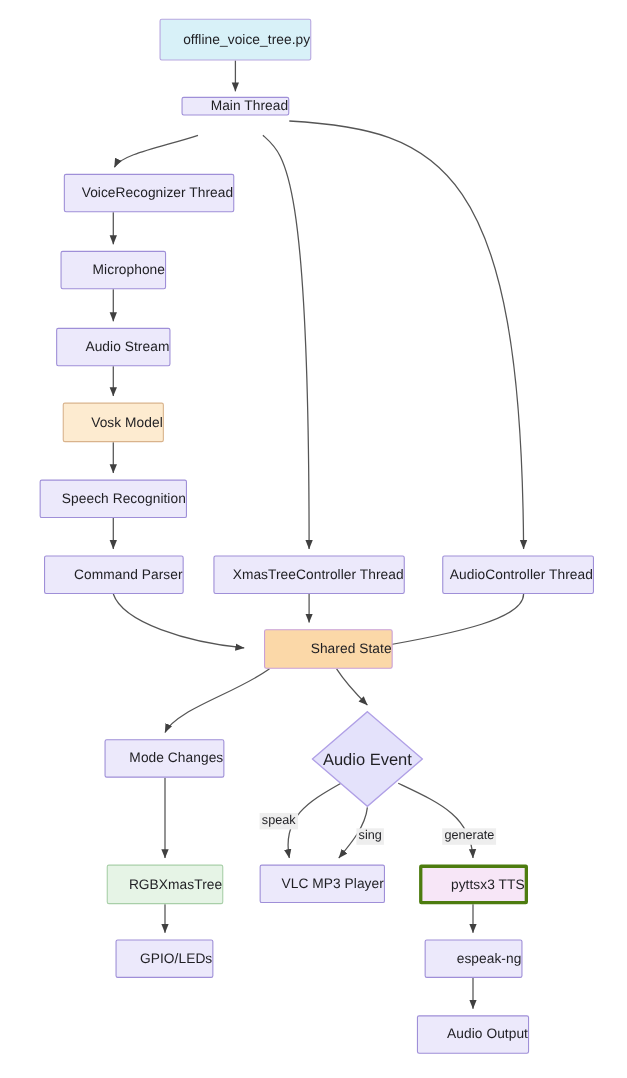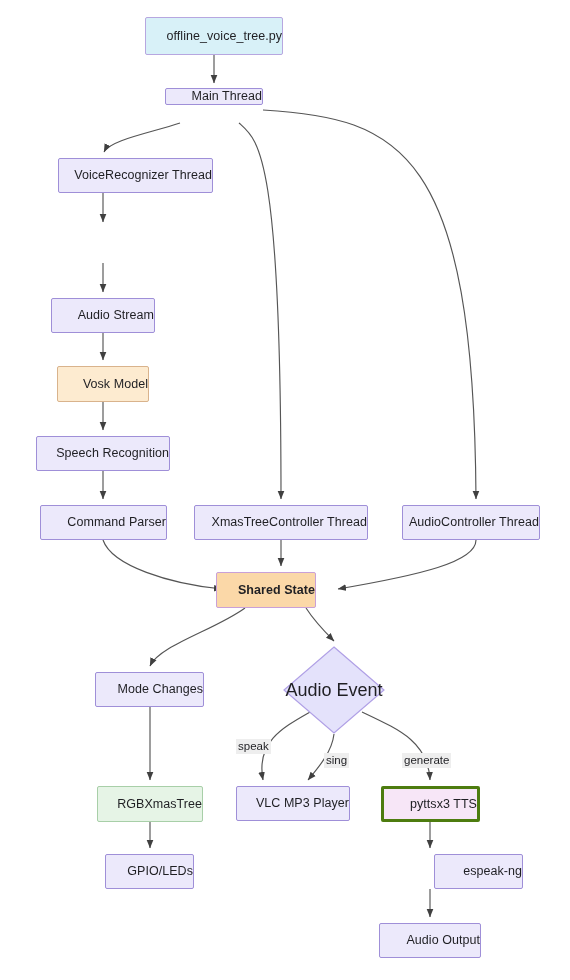--- a/index.html
+++ b/index.html
@@ -74,21 +74,21 @@
     height: 100%;
   }
   .diamond-label {
     position: absolute;
     left: 0; top: 0;
     width: 100%;
     height: 100%;
     display: flex;
     align-items: center;
     justify-content: center;
-    font-size: 18px;
+    font-size: 15px;
     color: #1f1f23;
   }
   .edge-label {
     position: absolute;
     font-size: 11.5px;
     color: #1f1f23;
     background: #eeeeee;
     padding: 1px 2px;
     white-space: nowrap;
     line-height: 1.1;
@@ -156,20 +156,23 @@
   </div>
 
   <div class="node rect" style="left:165px;top:88px;width:98px;height:17px;">
     <span>Main Thread</span>
   </div>
 
   <div class="node rect" style="left:26px;top:158px;width:155px;height:35px;margin-left:32px;">
     <span>VoiceRecognizer Thread</span>
   </div>
 
+  <div class="node rect" style="left:55px;top:228px;width:96px;height:35px;">
+    <span>Microphone</span>
+  </div>
 
   <div class="node rect" style="left:51px;top:298px;width:104px;height:35px;">
     <span>Audio Stream</span>
   </div>
 
   <div class="node accent-orange" style="left:57px;top:366px;width:92px;height:36px;">
     <span>Vosk Model</span>
   </div>
 
   <div class="node rect" style="left:36px;top:436px;width:134px;height:35px;">
@@ -181,41 +184,41 @@
   </div>
 
   <div class="node rect" style="left:194px;top:505px;width:174px;height:35px;">
     <span>XmasTreeController Thread</span>
   </div>
 
   <div class="node rect" style="left:402px;top:505px;width:138px;height:35px;">
     <span>AudioController Thread</span>
   </div>
 
-  <div class="node accent-orange-strong" style="left:216px;top:572px;width:100px;height:36px;font-weight:bold;">
+  <div class="node accent-orange-strong" style="left:240px;top:572px;width:117px;height:36px;">
     <span>Shared State</span>
   </div>
 
   <div class="node rect" style="left:95px;top:672px;width:109px;height:35px;">
     <span>Mode Changes</span>
   </div>
 
   <div class="node rect" style="left:236px;top:786px;width:114px;height:35px;">
     <span>VLC MP3 Player</span>
   </div>
 
   <div class="node accent-pink" style="left:381px;top:786px;width:99px;height:36px;">
     <span>pyttsx3 TTS</span>
   </div>
 
   <div class="node accent-green" style="left:97px;top:786px;width:106px;height:36px;">
     <span>RGBXmasTree</span>
   </div>
 
-  <div class="node rect" style="left:386px;top:854px;width:89px;height:35px;margin-left:48px;">
+  <div class="node rect" style="left:386px;top:854px;width:89px;height:35px;">
     <span>espeak-ng</span>
   </div>
 
   <div class="node rect" style="left:105px;top:854px;width:89px;height:35px;">
     <span>GPIO/LEDs</span>
   </div>
 
   <div class="node rect" style="left:379px;top:923px;width:102px;height:35px;">
     <span>Audio Output</span>
   </div>

